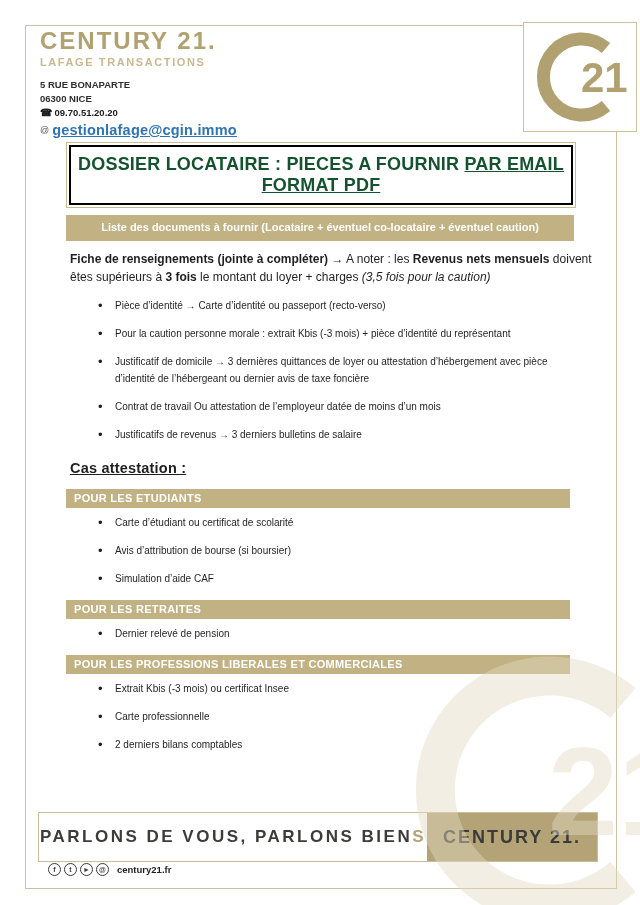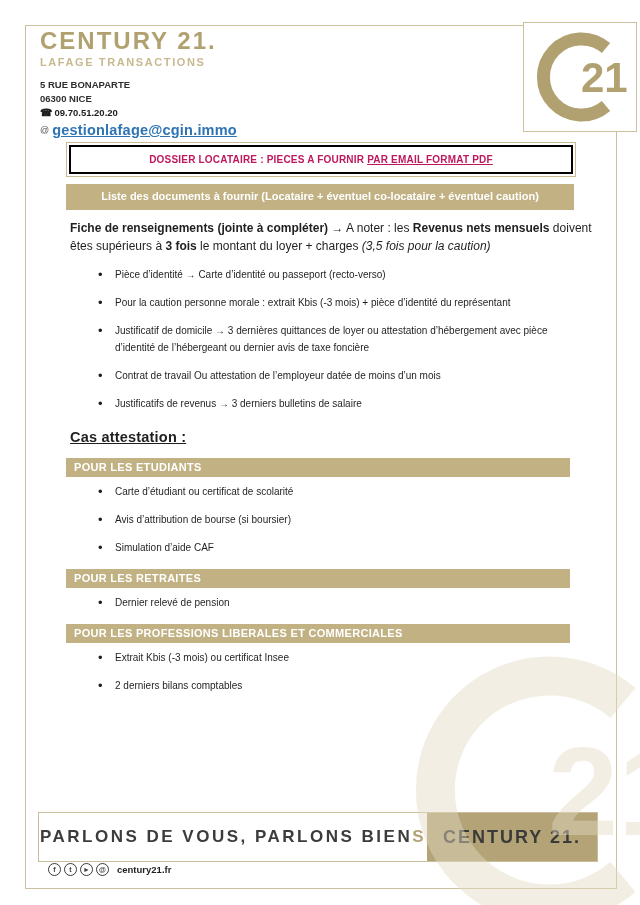--- a/index.html
+++ b/index.html
@@ -30,22 +30,22 @@
   .seal-box{
     position:absolute;left:523px;top:22px;width:112px;height:108px;
     border:1px solid #ccc09e;background:#fff;z-index:2;
     display:flex;align-items:center;justify-content:center;
   }
   .seal-box svg{width:100px;height:100px;}
   
   .main{position:relative;z-index:1;padding-top:142px;}
   .title-outer{margin-left:66px;width:504px;border:1px solid #c9bc92;padding:2px;background:#fff;}
   .title-inner{
-    border:2px solid #000;text-align:center;font-weight:bold;font-size:10px;
-    padding:7px 2px;letter-spacing:0.2px;color:#be185d;
+    border:2px solid #000;text-align:center;font-weight:bold;font-size:18px;
+    padding:7px 2px;letter-spacing:0.2px;color:#14532d;
   }
   .banner{
     margin:7px 0 0 66px;width:496px;background:#c1b183;
     text-align:center;padding:5px 6px 6px 6px;
   }
   .banner-l1{color:#ffffff;font-weight:bold;font-size:11px;line-height:15px;}
   .banner-l2{color:#c00000;font-weight:bold;font-size:11.5px;line-height:15px;margin-top:4px;}
   .intro{margin:9px 0 0 70px;width:527px;font-size:12px;line-height:18px;}
   .intro b{font-weight:bold;}
   .intro .u{margin-top:24px;}
@@ -146,20 +146,21 @@
   </ul>
 
   <div class="section-bar">POUR LES RETRAITES</div>
   <ul class="doc-list section-list">
     <li>Dernier relevé de pension</li>
   </ul>
 
   <div class="section-bar">POUR LES PROFESSIONS LIBERALES ET COMMERCIALES</div>
   <ul class="doc-list section-list">
     <li>Extrait Kbis (-3 mois) ou certificat Insee</li>
+    <li>Carte professionnelle</li>
     <li>2 derniers bilans comptables</li>
   </ul>
 
 </div>
 
 <div class="footer">
   <div class="slogan-area">
     <div class="slogan"><span>PARLONS DE VOUS, PARLONS BIEN</span><span class="accent">S</span></div>
   </div>
   <div class="brand-block">CENTURY 21.</div>

